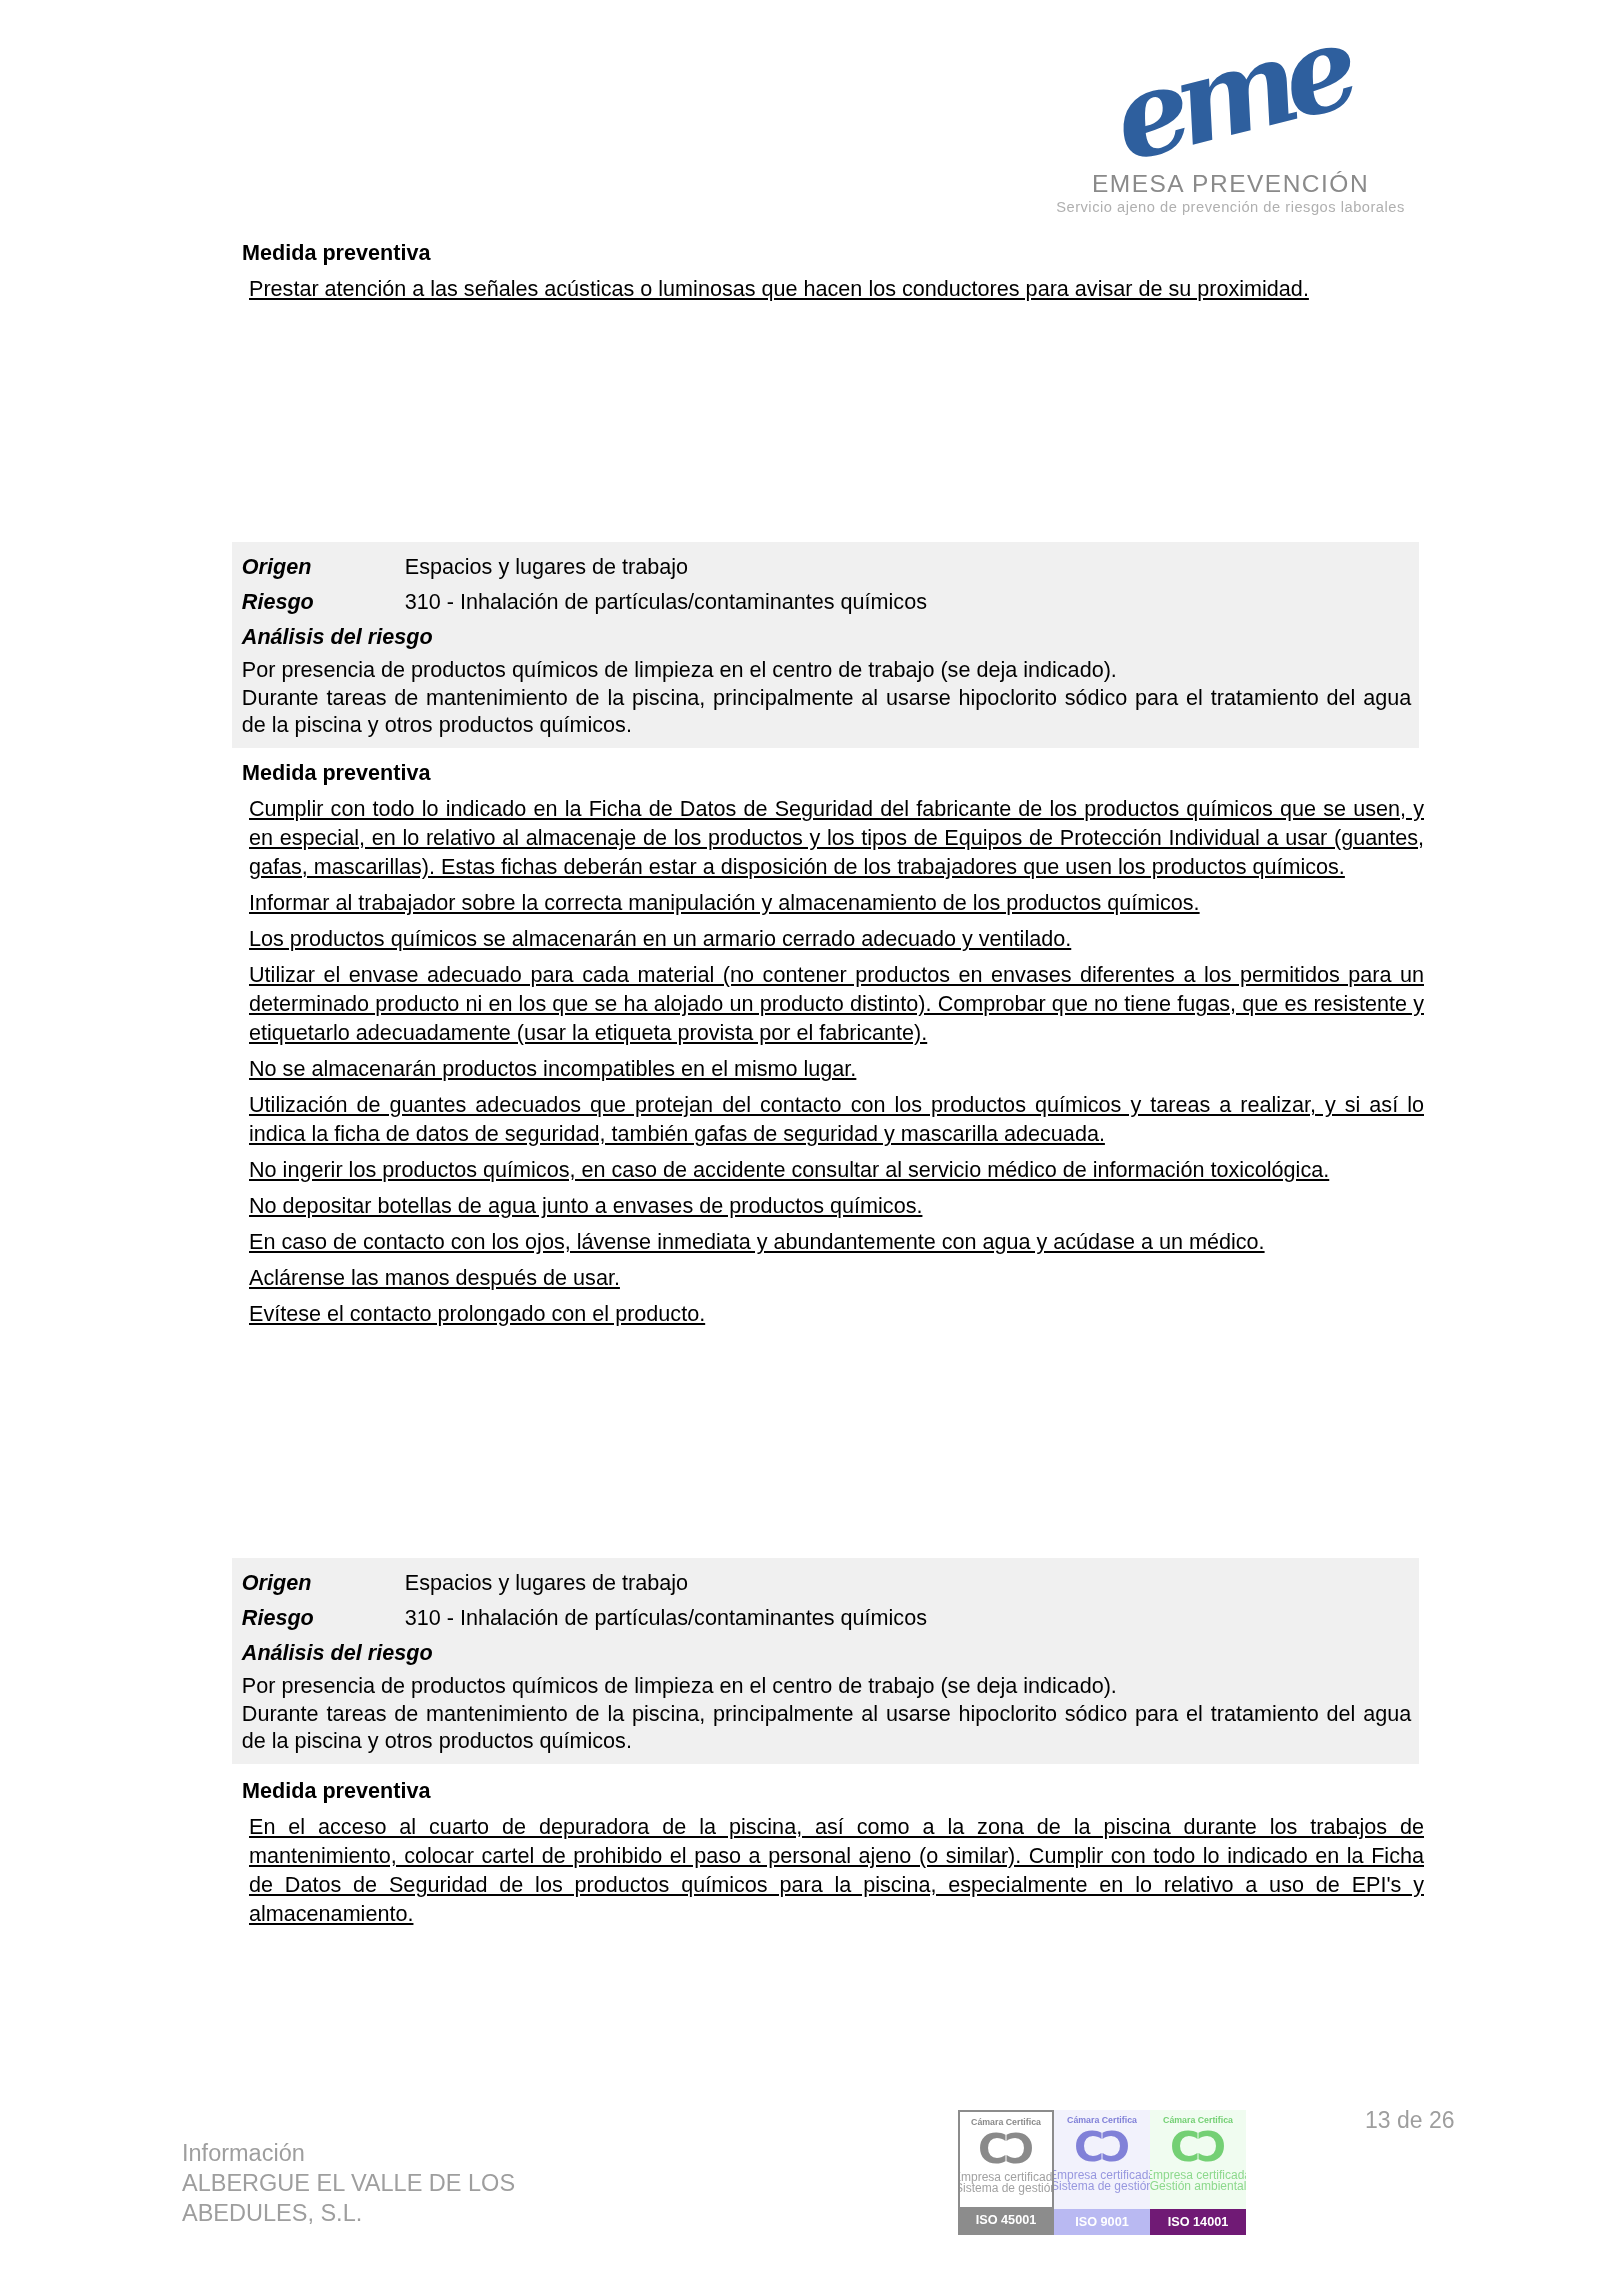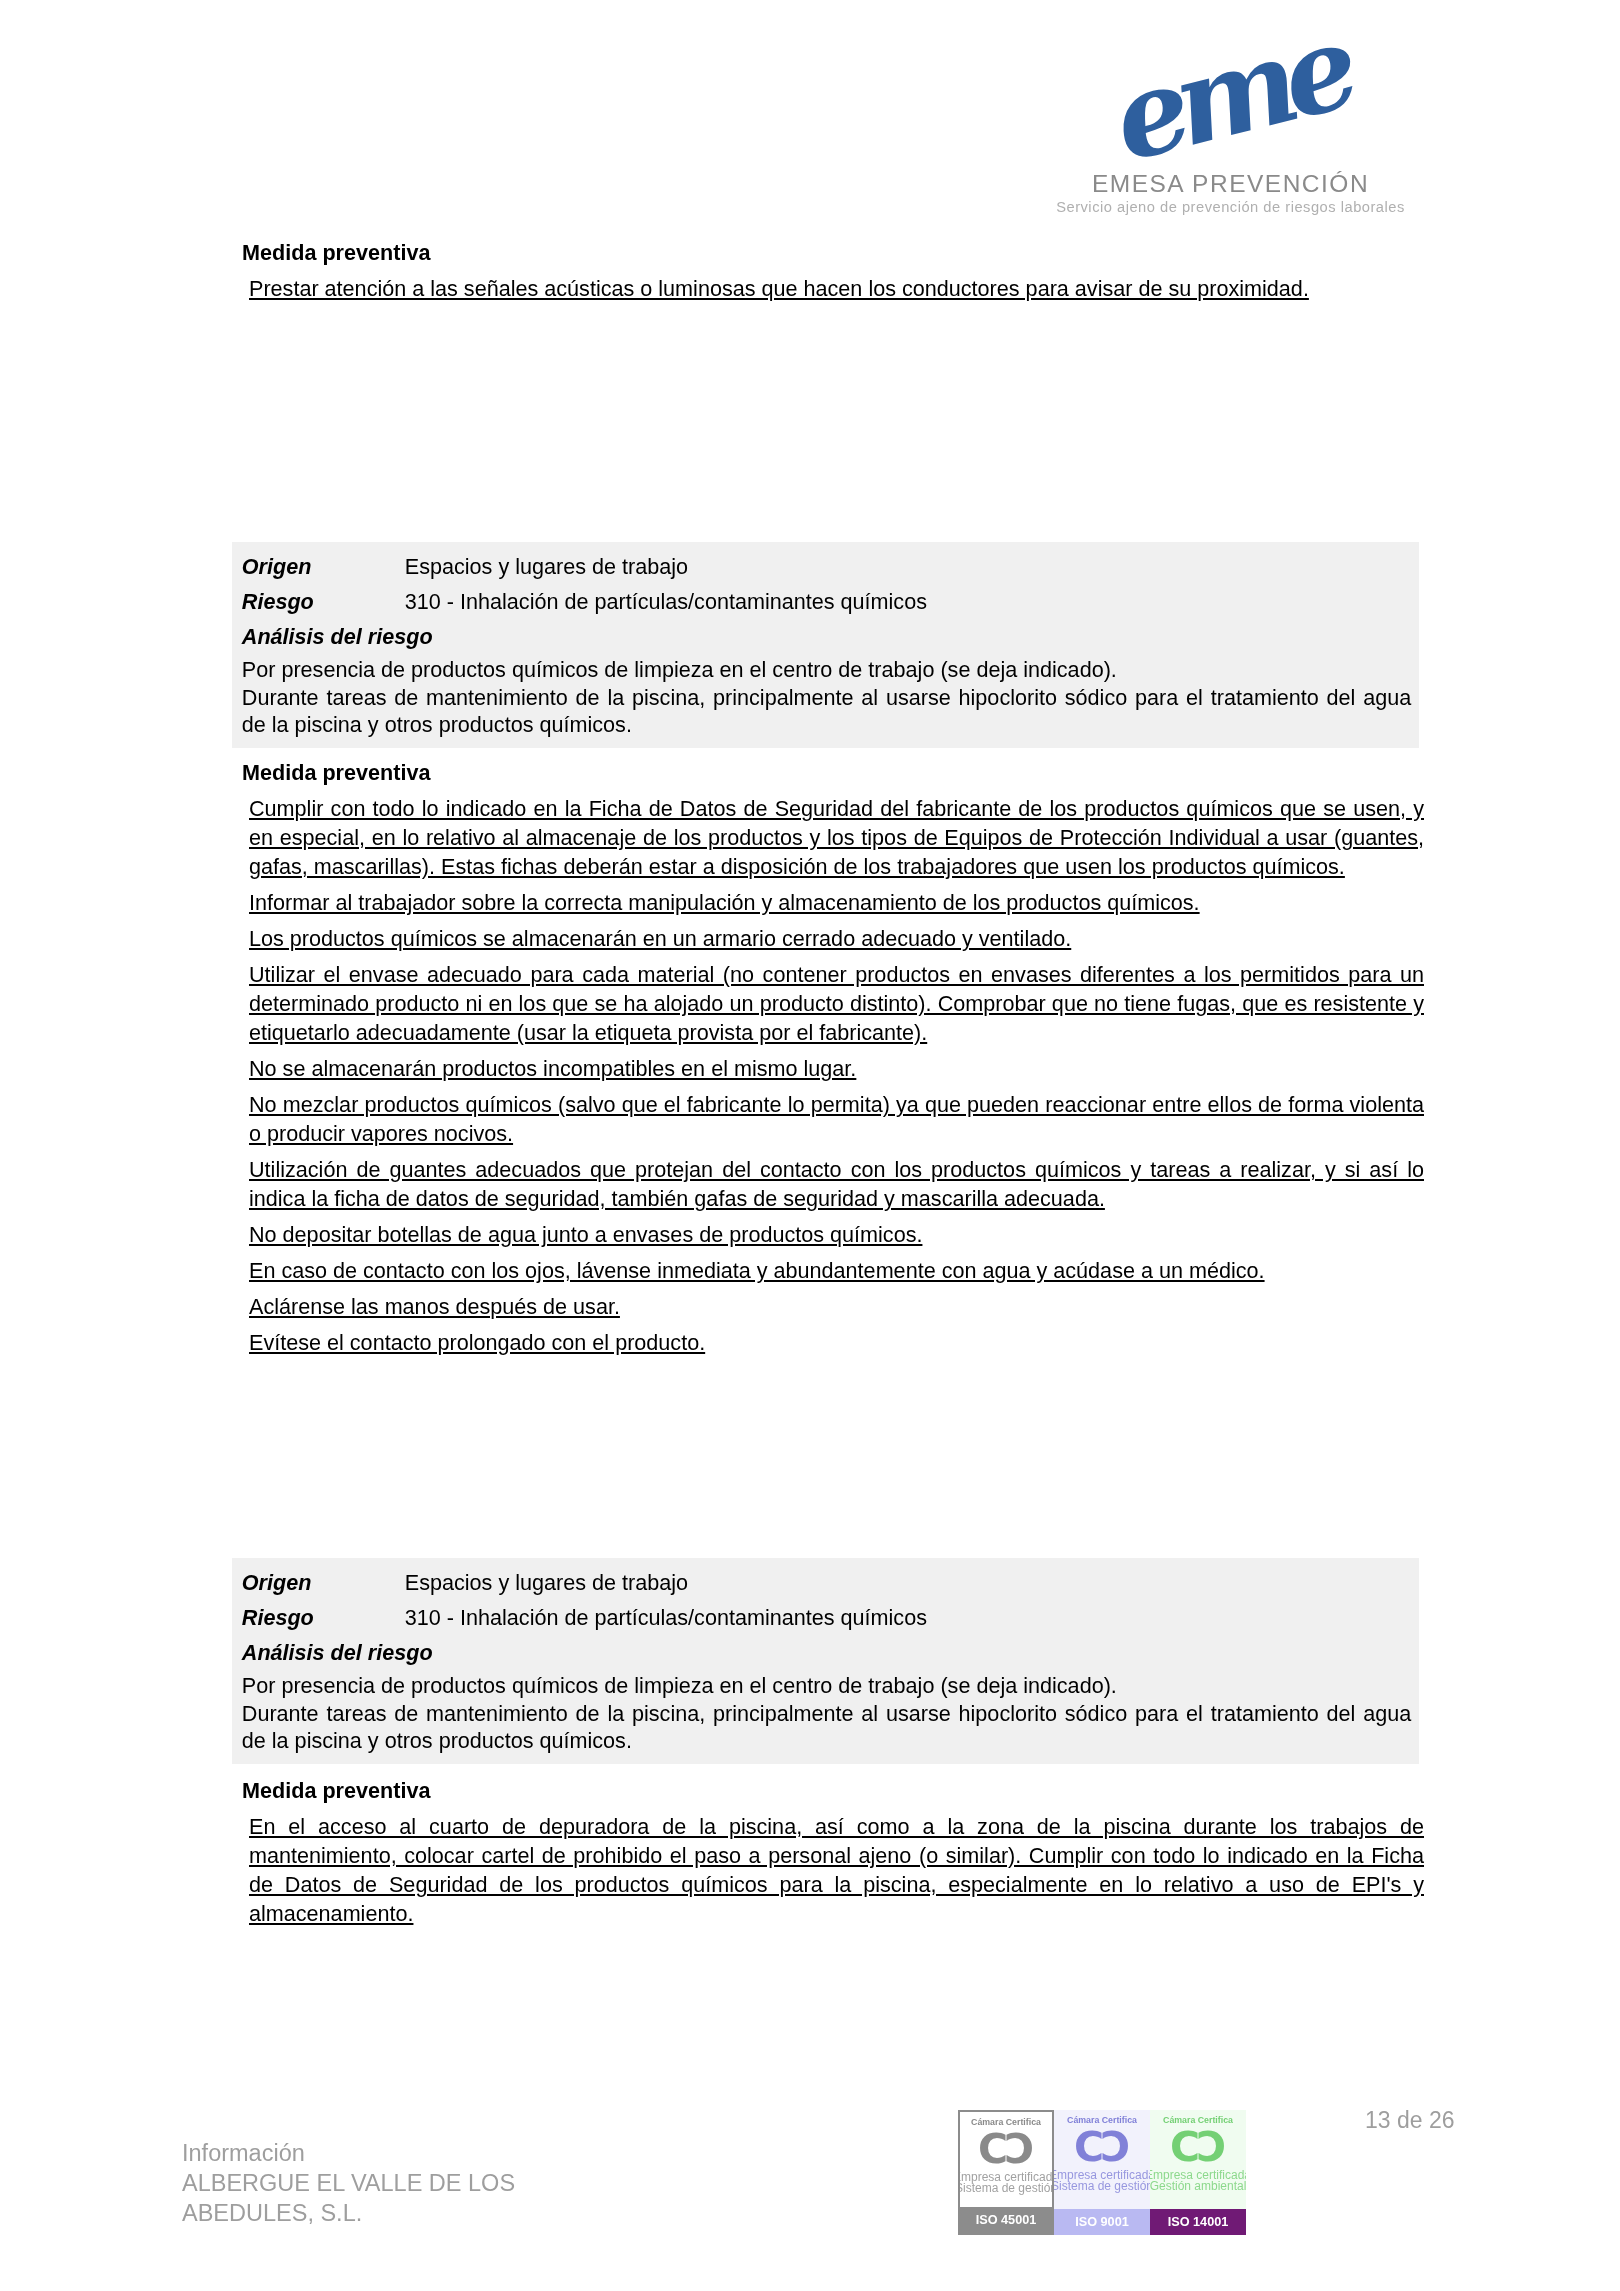--- a/index.html
+++ b/index.html
@@ -99,22 +99,22 @@
     <p class="analysis">Durante tareas de mantenimiento de la piscina, principalmente al usarse hipoclorito sódico para el tratamiento del agua de la piscina y otros productos químicos.</p>
   </div>
 
   <div class="textblock" style="top:758px;">
     <p class="mp-heading">Medida preventiva</p>
     <p class="body">Cumplir con todo lo indicado en la Ficha de Datos de Seguridad del fabricante de los productos químicos que se usen, y en especial, en lo relativo al almacenaje de los productos y los tipos de Equipos de Protección Individual a usar (guantes, gafas, mascarillas). Estas fichas deberán estar a disposición de los trabajadores que usen los productos químicos.</p>
     <p class="body">Informar al trabajador sobre la correcta manipulación y almacenamiento de los productos químicos.</p>
     <p class="body">Los productos químicos se almacenarán en un armario cerrado adecuado y ventilado.</p>
     <p class="body">Utilizar el envase adecuado para cada material (no contener productos en envases diferentes a los permitidos para un determinado producto ni en los que se ha alojado un producto distinto). Comprobar que no tiene fugas, que es resistente y etiquetarlo adecuadamente (usar la etiqueta provista por el fabricante).</p>
     <p class="body">No se almacenarán productos incompatibles en el mismo lugar.</p>
-    <p class="body">No mezclar productos químicos (salvo que el fabricante lo permita) ya que pueden reaccionar entre ellos de forma violenta o producir vapores nocivos.</p>
     <p class="body">Utilización de guantes adecuados que protejan del contacto con los productos químicos y tareas a realizar, y si así lo indica la ficha de datos de seguridad, también gafas de seguridad y mascarilla adecuada.</p>
+    <p class="body">No ingerir los productos químicos, en caso de accidente consultar al servicio médico de información toxicológica.</p>
     <p class="body">No depositar botellas de agua junto a envases de productos químicos.</p>
     <p class="body">En caso de contacto con los ojos, lávense inmediata y abundantemente con agua y acúdase a un médico.</p>
     <p class="body">Aclárense las manos después de usar.</p>
     <p class="body">Evítese el contacto prolongado con el producto.</p>
   </div>
 
   <div class="risk-box" style="top: 1558px; background-color: rgb(240, 240, 240);">
     <div class="risk-row">
       <span class="risk-label">Origen</span>
       <span class="risk-value">Espacios y lugares de trabajo</span>

